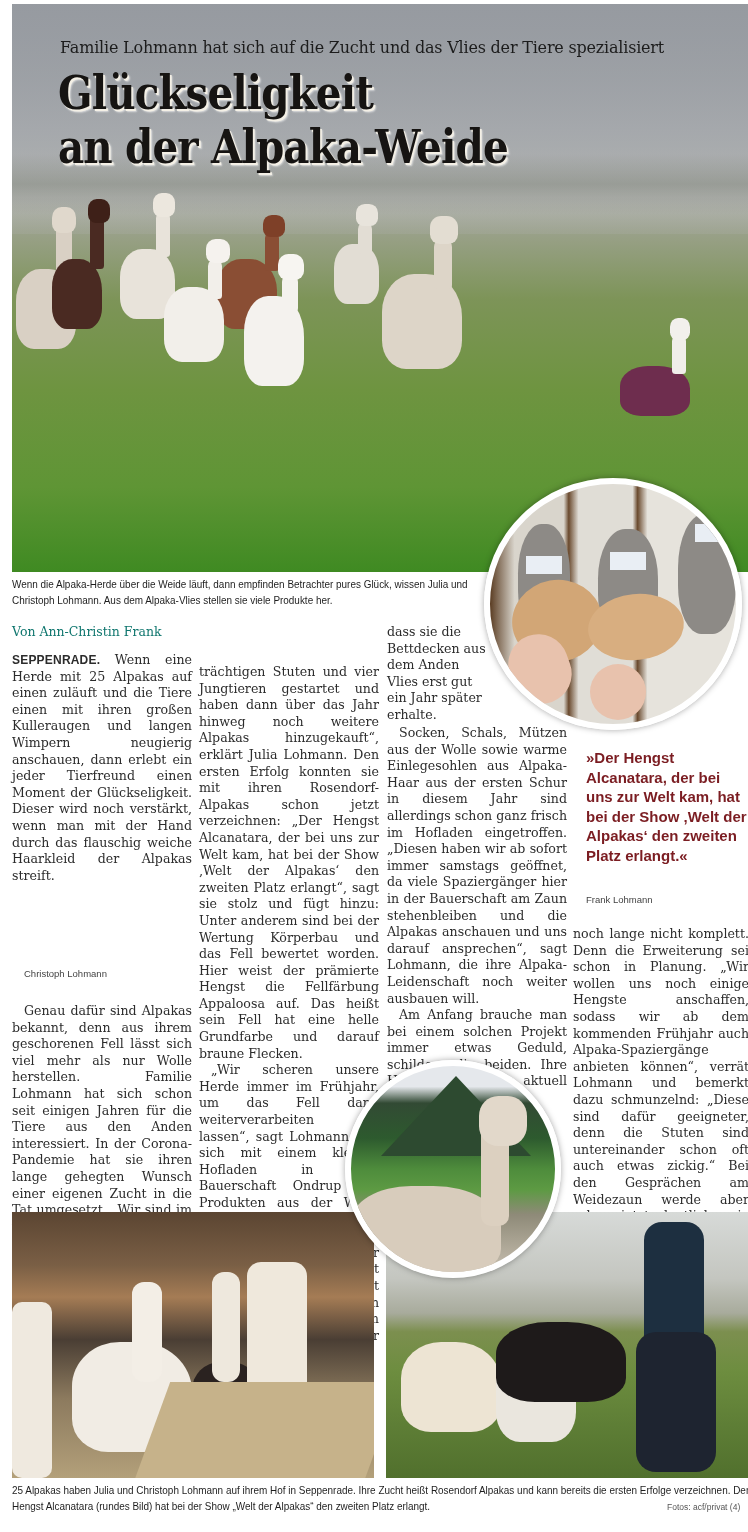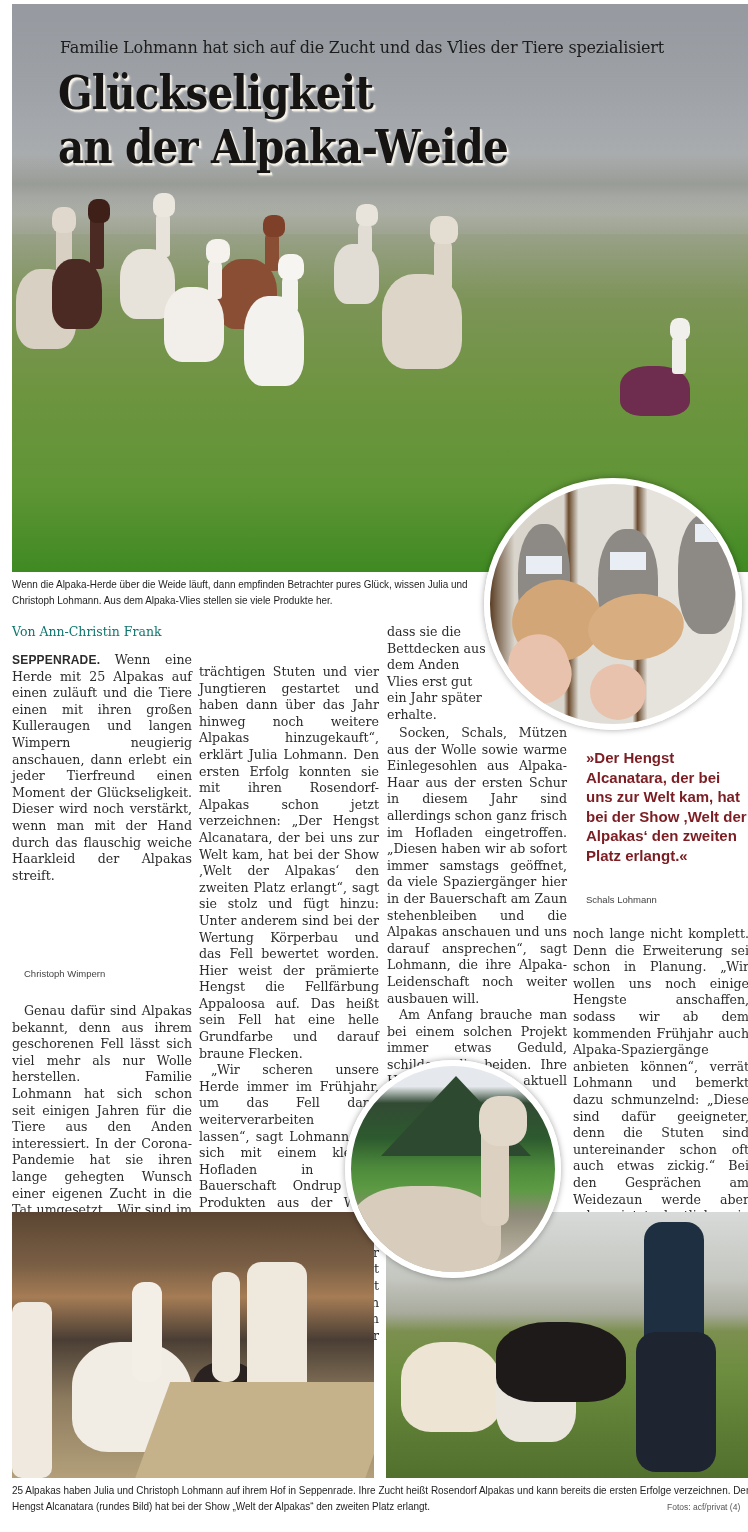--- a/index.html
+++ b/index.html
@@ -134,41 +134,41 @@
   </div>
 
   <div class="caption cap1">Wenn die Alpaka-Herde über die Weide läuft, dann empfinden Betrachter pures Glück, wissen Julia und Christoph Lohmann. Aus dem Alpaka-Vlies stellen sie viele Produkte her.</div>
 
   <div class="byline">Von Ann-Christin Frank</div>
 
   <div class="col col-1a">
     <p><span class="dateline">SEPPENRADE.</span> <span>Wenn eine Herde mit 25 Alpakas auf einen zuläuft und die Tiere einen mit ihren großen Kulleraugen und langen Wimpern neugierig anschauen, dann erlebt ein jeder Tierfreund einen Moment der Glückseligkeit. Dieser wird noch verstärkt, wenn man mit der Hand durch das flauschig weiche Haarkleid der Alpakas streift.</span></p>
   </div>
 
-  <div class="pq-author pqa1">Christoph Wimpern</div>
+  <div class="pq-author pqa1">Christoph Lohmann</div>
 
   <div class="col col-1b">
     <p class="indent">Genau dafür sind Alpakas bekannt, denn aus ihrem geschorenen Fell lässt sich viel mehr als nur Wolle herstellen. Familie Lohmann hat sich schon seit einigen Jahren für die Tiere aus den Anden interessiert. In der Corona-Pandemie hat sie ihren lange gehegten Wunsch einer eigenen Zucht in die Tat umgesetzt. „Wir sind im vergangenen Jahr mit drei</p>
   </div>
 
   <div class="col col-2">
     <p>trächtigen Stuten und vier Jungtieren gestartet und haben dann über das Jahr hinweg noch weitere Alpakas hinzugekauft“, erklärt Julia Lohmann. Den ersten Erfolg konnten sie mit ihren Rosendorf-Alpakas schon jetzt verzeichnen: „Der Hengst Alcanatara, der bei uns zur Welt kam, hat bei der Show ‚Welt der Alpakas‘ den zweiten Platz erlangt“, sagt sie stolz und fügt hinzu: Unter anderem sind bei der Wertung Körperbau und das Fell bewertet worden. Hier weist der prämierte Hengst die Fellfärbung Appaloosa auf. Das heißt sein Fell hat eine helle Grundfarbe und darauf braune Flecken.</p>
     <p class="indent">„Wir scheren unsere Herde immer im Frühjahr, um das Fell dann weiterverarbeiten zu lassen“, sagt Lohmann, die sich mit einem kleinen Hofladen in der Bauerschaft Ondrup mit Produkten aus der Wolle ihrer Tiere einen weiteren Traum erfüllt hat. Besonders das Fell der hellen Alpakas könne gut für Bettwaren genutzt werden. Diese seien allerdings im Produktionsprozess sehr langwierig, so-</p>
   </div>
 
   <div class="col col-3a">
     <p>dass sie die Bettdecken aus dem Anden Vlies erst gut ein Jahr später erhalte.</p>
   </div>
   <div class="col col-3b">
     <p class="indent">Socken, Schals, Mützen aus der Wolle sowie warme Einlegesohlen aus Alpaka-Haar aus der ersten Schur in diesem Jahr sind allerdings schon ganz frisch im Hofladen eingetroffen. „Diesen haben wir ab sofort immer samstags geöffnet, da viele Spaziergänger hier in der Bauerschaft am Zaun stehenbleiben und die Alpakas anschauen und uns darauf ansprechen“, sagt Lohmann, die ihre Alpaka-Leidenschaft noch weiter ausbauen will.</p>
     <p class="indent">Am Anfang brauche man bei einem solchen Projekt immer etwas Geduld, schildern die beiden. Ihre Herde sei mit den aktuell 25 Tieren</p>
   </div>
 
   <div class="pullquote pq2">»Der Hengst Alcanatara, der bei uns zur Welt kam, hat bei der Show ‚Welt der Alpakas‘ den zweiten Platz erlangt.«</div>
-  <div class="pq-author pqa2">Schals Lohmann</div>
+  <div class="pq-author pqa2">Frank Lohmann</div>
 
   <div class="col col-4">
     <p>noch lange nicht komplett. Denn die Erweiterung sei schon in Planung. „Wir wollen uns noch einige Hengste anschaffen, sodass wir ab dem kommenden Frühjahr auch Alpaka-Spaziergänge anbieten können“, verrät Lohmann und bemerkt dazu schmunzelnd: „Diese sind dafür geeigneter, denn die Stuten sind untereinander schon oft auch etwas zickig.“ Bei den Gesprächen am Weidezaun werde aber schon jetzt deutlich, wie sehr sich die Alpaka-Fans auf sowas freuen.</p>
   </div>
 
   <div class="photo-barn">
     <div class="alpaca" style="left:0px;top:90px;width:40px;height:176px;background:#efe9df;border-radius:10px;"></div>
     <div class="alpaca" style="left:60px;top:130px;width:120px;height:110px;background:#f1ece4;"></div>
     <div class="alpaca" style="left:120px;top:70px;width:30px;height:100px;background:#f3eee6;border-radius:12px;"></div>
     <div class="alpaca" style="left:180px;top:150px;width:70px;height:70px;background:#2a2220;"></div>

